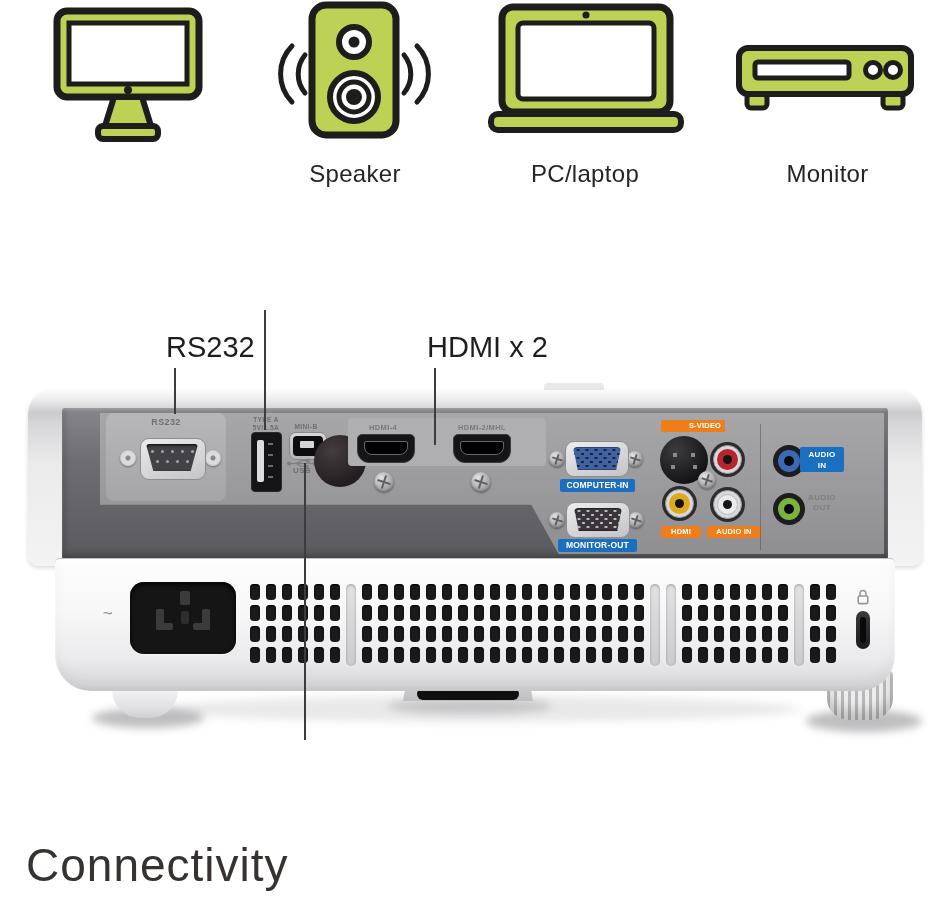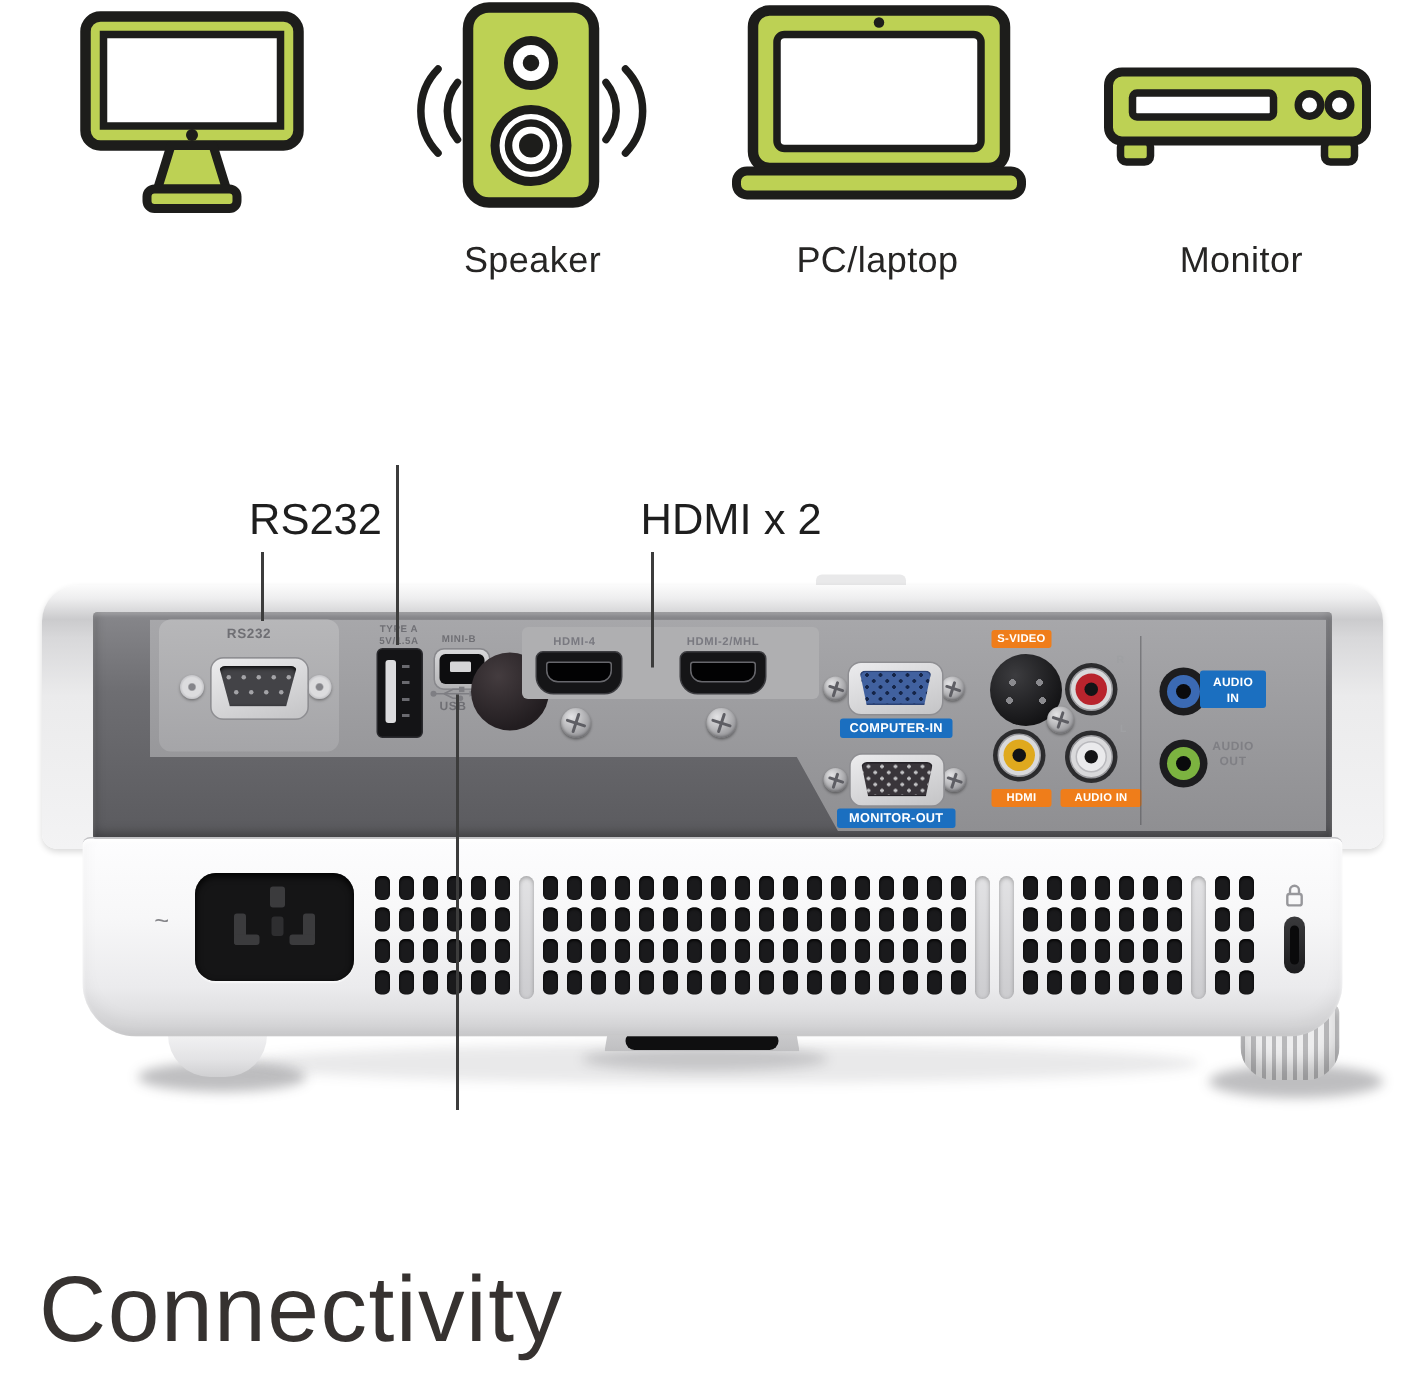--- a/index.html
+++ b/index.html
@@ -62,21 +62,21 @@
         border:1px solid #67676c;border-radius:2px 2px 8px 8px;}
   
   .vent-col{position:absolute;top:0;width:10px;height:82px;}
   .vent-slot{position:absolute;left:0;width:10px;height:16px;background:#1a1a1c;border-radius:4px;
         box-shadow:inset 0 1px 2px #000;}
   .vent-groove{position:absolute;top:0;width:10px;height:82px;border-radius:5px;
         background:linear-gradient(180deg,#e2e2e4,#cccccf);box-shadow:inset 0 1px 3px rgba(0,0,0,.3);}
   
   .shadow{position:absolute;border-radius:50%;filter:blur(4px);}
   
-  .title{position:absolute;font-size:62px;color:#363230;letter-spacing:1px;}
+  .title{position:absolute;font-size:46px;color:#363230;letter-spacing:1px;}
 </style>
 </head>
 <body>
 
 <div id="stage">
 
   <div class="e" style="left:52px;top:6px;width:152px;height:146px;">
     <svg width="152" height="146" viewBox="0 0 152 146">
       <rect class="grn" x="5" y="5" width="142" height="86" rx="10" stroke-width="7"></rect>
       <rect class="wht" x="17" y="17" width="118" height="61" stroke-width="5"></rect>
@@ -208,21 +208,21 @@
   <div class="dsub" style="left:565px;top:441px;width:62px;height:34px;"></div>
   <div class="dsub-in" style="left:573px;top:447px;width:46px;height:21px;background-color:#41619f;border:1px solid #2c4375;clip-path:polygon(0 0,100% 0,90% 100%,10% 100%);background-image:radial-gradient(#152548 1.2px,transparent 1.5px),radial-gradient(#152548 1.2px,transparent 1.5px);background-size:9px 8px,9px 8px;background-position:4px 2px,8.5px 6px;"></div>
   <div class="badge blue" style="left:560px;top:479px;width:75px;height:13px;">COMPUTER-IN</div>
 
   <div class="screw" style="left:549px;top:512px;width:16px;height:16px;"></div>
   <div class="screw" style="left:628px;top:512px;width:16px;height:16px;"></div>
   <div class="dsub" style="left:566px;top:502px;width:62px;height:34px;"></div>
   <div class="dsub-in" style="left:574px;top:508px;width:46px;height:21px;background-color:#39353a;border:1px solid #242126;clip-path:polygon(0 0,100% 0,90% 100%,10% 100%);background-image:radial-gradient(#c4c4c6 1.1px,transparent 1.4px),radial-gradient(#c4c4c6 1.1px,transparent 1.4px);background-size:9px 8px,9px 8px;background-position:4px 2px,8.5px 6px;"></div>
   <div class="badge blue" style="left:558px;top:539px;width:79px;height:13px;">MONITOR-OUT</div>
 
-  <div class="badge orange" style="left:661px;top:420px;width:40px;height:12px;font-size:7.5px;line-height:12px;">S-VIDEO</div>
+  <div class="badge orange" style="left:661px;top:420px;width:40px;height:12px;font-size:7.5px;line-height:12px;padding-left:24px;">S-VIDEO</div>
   <div class="e" style="left:660px;top:436px;width:48px;height:48px;border-radius:50%;
        background:radial-gradient(2.2px 2.2px at 15px 19px,#8a8a8e 99%,transparent),
                   radial-gradient(2.2px 2.2px at 33px 19px,#8a8a8e 99%,transparent),
                   radial-gradient(2.2px 2.2px at 13px 31px,#8a8a8e 99%,transparent),
                   radial-gradient(2.2px 2.2px at 35px 31px,#8a8a8e 99%,transparent),
                   radial-gradient(circle at 35% 30%,#3c3c3f,#131315 75%);"></div>
   <div class="eng" style="left:742px;top:437px;width:10px;font-size:7px;color:#9fa0a3;">R</div>
   <div class="rca" style="left:710px;top:442px;width:35px;height:35px;">
     <div class="m">
         <div class="c" style="background:#b9242d;">

